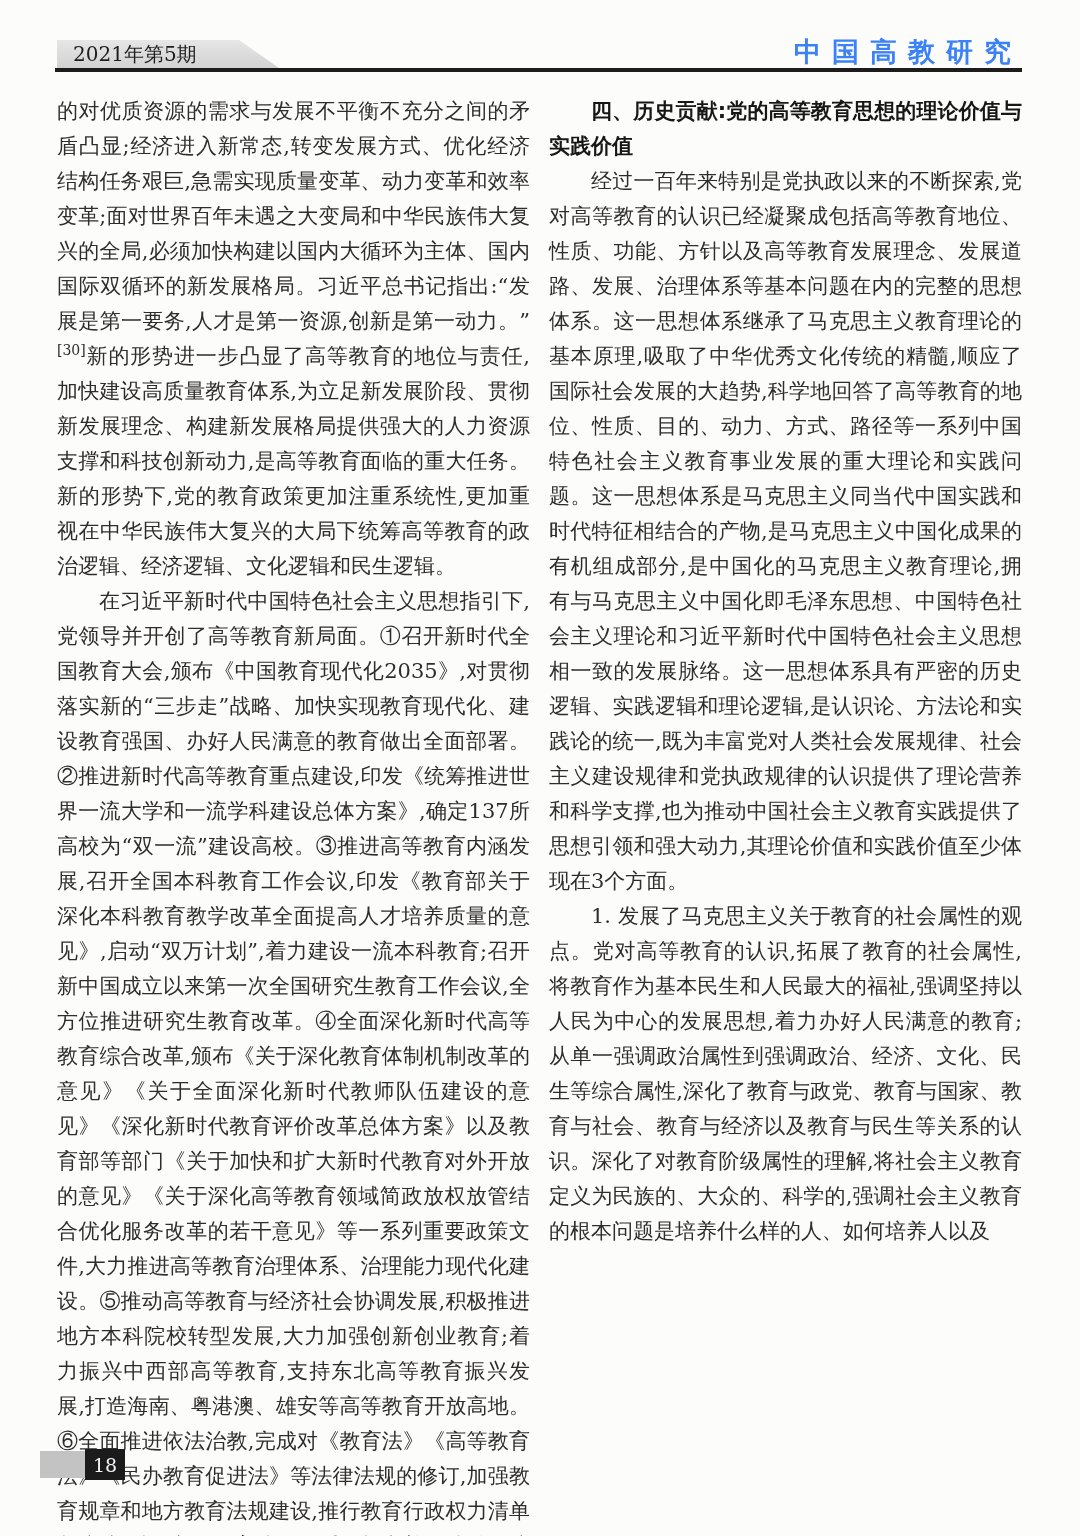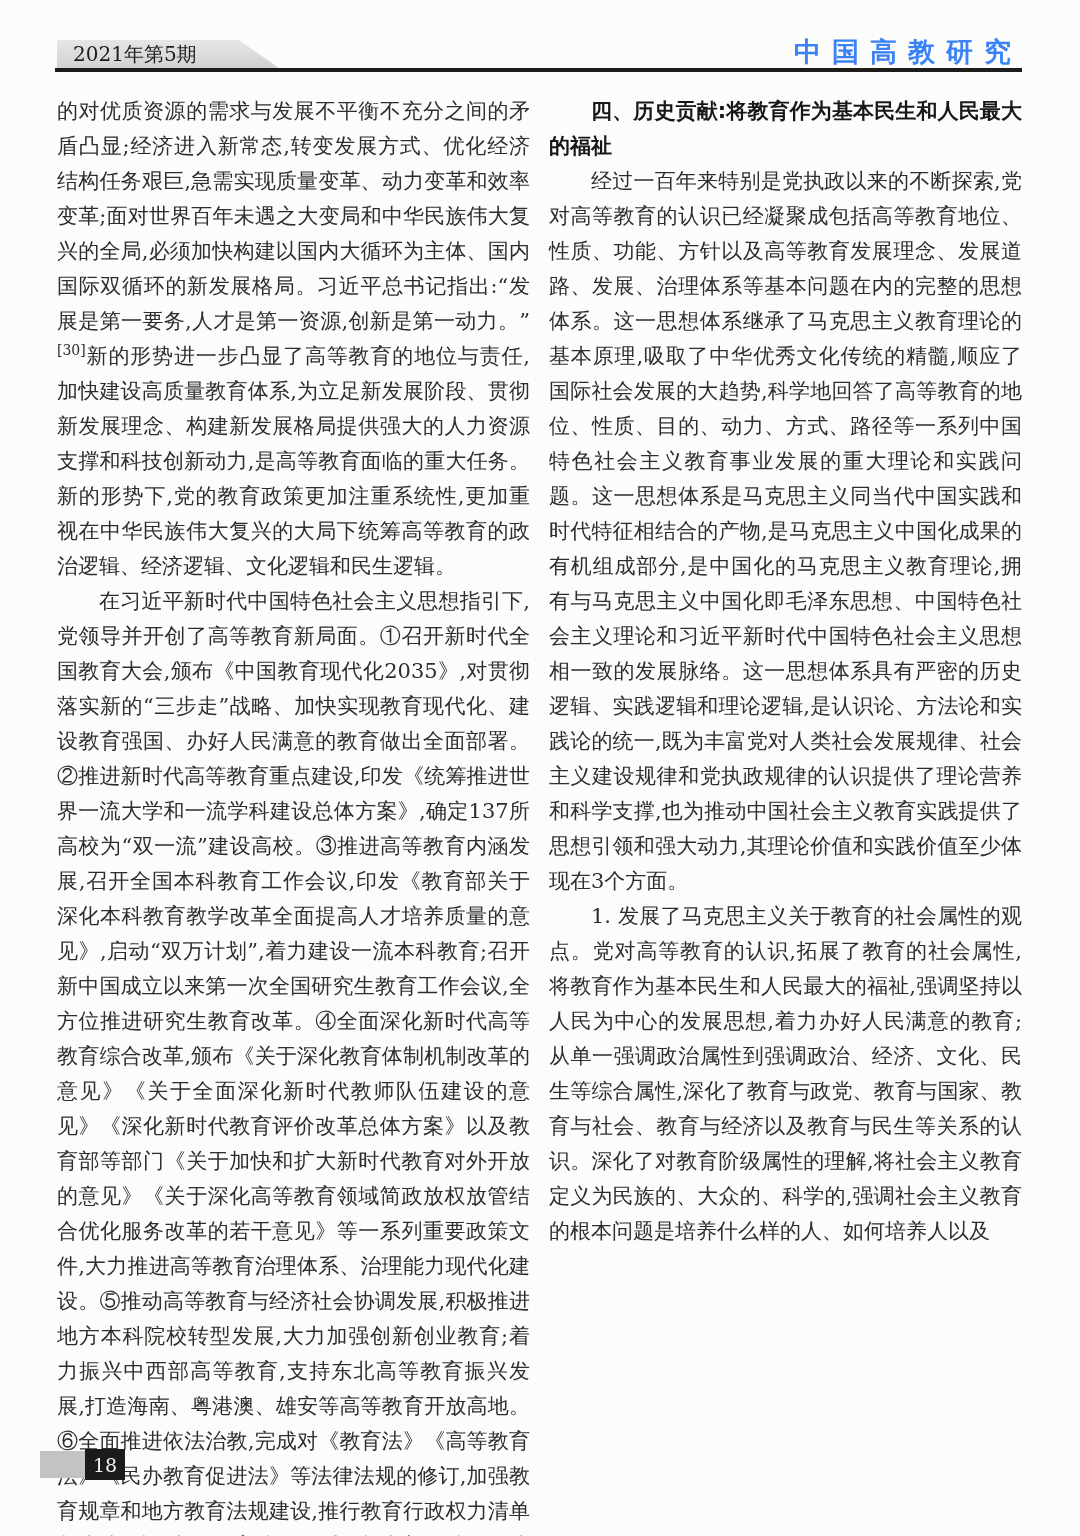--- a/index.html
+++ b/index.html
@@ -79,21 +79,21 @@
     <div class="journal-title">中国高教研究</div>
     <div class="header-rule"></div>
   </header>
 
   <main class="content">
     <section class="col">
         <p class="para body">的对优质资源的需求与发展不平衡不充分之间的矛盾凸显;经济进入新常态,转变发展方式、优化经济结构任务艰巨,急需实现质量变革、动力变革和效率变革;面对世界百年未遇之大变局和中华民族伟大复兴的全局,必须加快构建以国内大循环为主体、国内国际双循环的新发展格局。习近平总书记指出:“发展是第一要务,人才是第一资源,创新是第一动力。”<sup class="cite">[30]</sup>新的形势进一步凸显了高等教育的地位与责任,加快建设高质量教育体系,为立足新发展阶段、贯彻新发展理念、构建新发展格局提供强大的人力资源支撑和科技创新动力,是高等教育面临的重大任务。新的形势下,党的教育政策更加注重系统性,更加重视在中华民族伟大复兴的大局下统筹高等教育的政治逻辑、经济逻辑、文化逻辑和民生逻辑。</p>
         <p class="para body indent">在习近平新时代中国特色社会主义思想指引下,党领导并开创了高等教育新局面。①召开新时代全国教育大会,颁布《中国教育现代化2035》,对贯彻落实新的“三步走”战略、加快实现教育现代化、建设教育强国、办好人民满意的教育做出全面部署。②推进新时代高等教育重点建设,印发《统筹推进世界一流大学和一流学科建设总体方案》,确定137所高校为“双一流”建设高校。③推进高等教育内涵发展,召开全国本科教育工作会议,印发《教育部关于深化本科教育教学改革全面提高人才培养质量的意见》,启动“双万计划”,着力建设一流本科教育;召开新中国成立以来第一次全国研究生教育工作会议,全方位推进研究生教育改革。④全面深化新时代高等教育综合改革,颁布《关于深化教育体制机制改革的意见》《关于全面深化新时代教师队伍建设的意见》《深化新时代教育评价改革总体方案》以及教育部等部门《关于加快和扩大新时代教育对外开放的意见》《关于深化高等教育领域简政放权放管结合优化服务改革的若干意见》等一系列重要政策文件,大力推进高等教育治理体系、治理能力现代化建设。⑤推动高等教育与经济社会协调发展,积极推进地方本科院校转型发展,大力加强创新创业教育;着力振兴中西部高等教育,支持东北高等教育振兴发展,打造海南、粤港澳、雄安等高等教育开放高地。⑥全面推进依法治教,完成对《教育法》《高等教育法》《民办教育促进法》等法律法规的修订,加强教育规章和地方教育法规建设,推行教育行政权力清单制度,新时代高等教育法律体系更加完善、法治保障更加全面。⑦全面加强党对高等教育的领导,深入贯彻落实《关于坚持和完善普通高等学校党委领导下的校</p>
       </section>
     <section class="col">
-        <p class="para heading indent">四、历史贡献:将教育作为基本民生和人民最大的福祉</p>
+        <p class="para heading indent">四、历史贡献:党的高等教育思想的理论价值与实践价值</p>
         <p class="para body indent">经过一百年来特别是党执政以来的不断探索,党对高等教育的认识已经凝聚成包括高等教育地位、性质、功能、方针以及高等教育发展理念、发展道路、发展、治理体系等基本问题在内的完整的思想体系。这一思想体系继承了马克思主义教育理论的基本原理,吸取了中华优秀文化传统的精髓,顺应了国际社会发展的大趋势,科学地回答了高等教育的地位、性质、目的、动力、方式、路径等一系列中国特色社会主义教育事业发展的重大理论和实践问题。这一思想体系是马克思主义同当代中国实践和时代特征相结合的产物,是马克思主义中国化成果的有机组成部分,是中国化的马克思主义教育理论,拥有与马克思主义中国化即毛泽东思想、中国特色社会主义理论和习近平新时代中国特色社会主义思想相一致的发展脉络。这一思想体系具有严密的历史逻辑、实践逻辑和理论逻辑,是认识论、方法论和实践论的统一,既为丰富党对人类社会发展规律、社会主义建设规律和党执政规律的认识提供了理论营养和科学支撑,也为推动中国社会主义教育实践提供了思想引领和强大动力,其理论价值和实践价值至少体现在3个方面。</p>
         <p class="para body indent">1. 发展了马克思主义关于教育的社会属性的观点。党对高等教育的认识,拓展了教育的社会属性,将教育作为基本民生和人民最大的福祉,强调坚持以人民为中心的发展思想,着力办好人民满意的教育;从单一强调政治属性到强调政治、经济、文化、民生等综合属性,深化了教育与政党、教育与国家、教育与社会、教育与经济以及教育与民生等关系的认识。深化了对教育阶级属性的理解,将社会主义教育定义为民族的、大众的、科学的,强调社会主义教育的根本问题是培养什么样的人、如何培养人以及</p>
       </section>
   </main>
 
   <footer>
     <span class="footer-gray"></span>
     <span class="footer-page">18</span>
   </footer>
 

